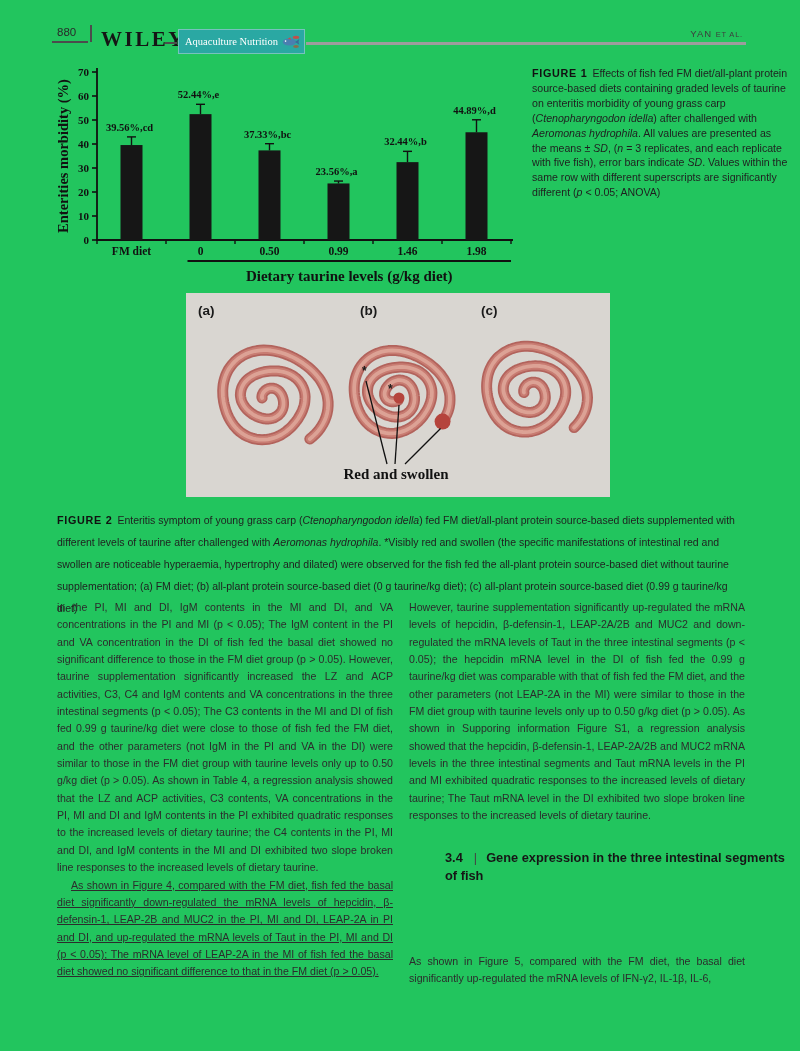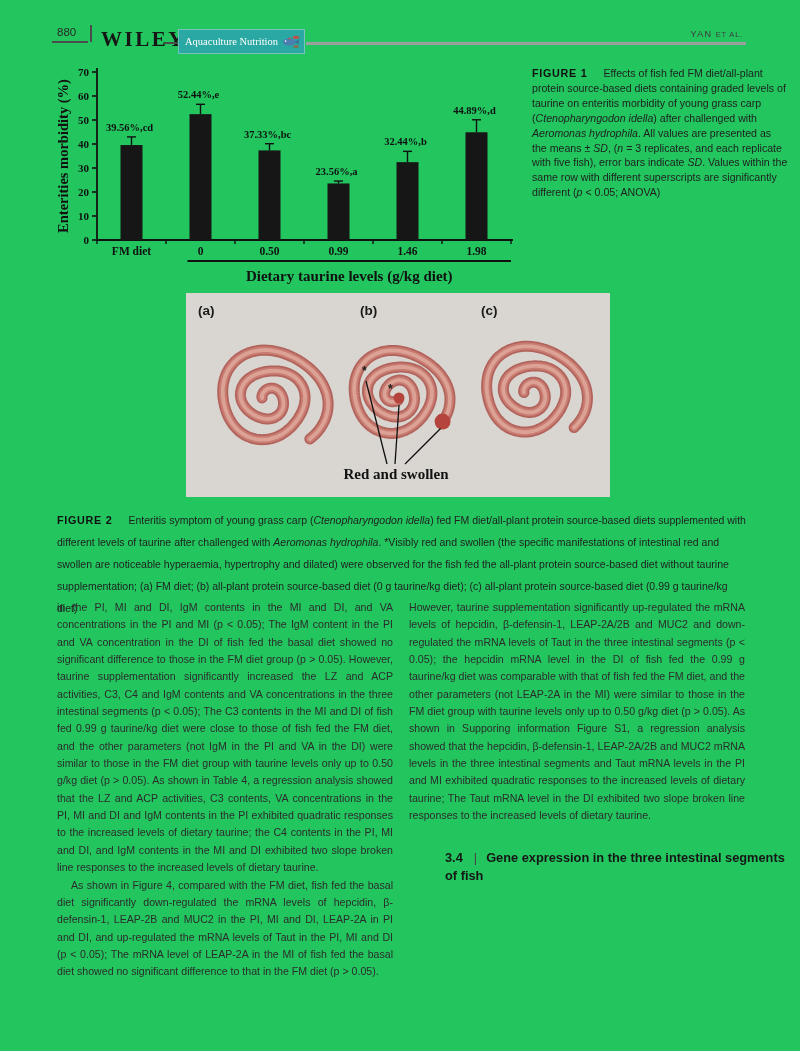--- a/index.html
+++ b/index.html
@@ -18,32 +18,32 @@
           padding:0 3px 0 6px;gap:3px;}
   .banner span{font-family:"Liberation Serif",serif;font-size:10.5px;color:#ffffff;white-space:nowrap;}
   .hrule{position:absolute;left:306px;top:42px;width:440px;height:2.5px;background:#9d9d9d;}
   .running{position:absolute;right:57px;top:28px;font-size:9.5px;letter-spacing:1px;color:#3d3d3d;}
   .running .sm{font-size:7.5px;letter-spacing:0.8px;}
 
   
   .chartbox{position:absolute;left:55px;top:58px;width:468px;height:234px;}
   .fig1cap{position:absolute;left:532px;top:66px;width:256px;font-size:10.6px;
            line-height:14.9px;color:#1f1f1f;}
-  .figlabel{font-weight:700;letter-spacing:0.7px;margin-right:16px;font-size:10.8px;color:#111;}
+  .figlabel{font-weight:700;letter-spacing:0.7px;margin-right:5px;font-size:10.8px;color:#111;}
 
   
   .photobox{position:absolute;left:186px;top:293px;width:424px;height:204px;}
   .fig2cap{position:absolute;left:57px;top:509px;width:692px;font-size:10.5px;
            line-height:22px;color:#1f1f1f;}
 
   
   .col{position:absolute;width:336px;text-align:justify;font-size:10.6px;
        line-height:17.35px;color:#2c2c2c;}
   .col p{margin:0;}
-  .col p.indent{text-indent:14px;}
+  .col p.indent{text-indent:14px;text-decoration:underline;}
   .heading{position:absolute;width:340px;font-weight:700;font-size:12.8px;
            line-height:17.5px;color:#161616;}
   .hsep{font-weight:400;margin:0 9px 0 11px;color:#444;}
   .para{position:absolute;width:336px;text-align:justify;font-size:10.6px;
         line-height:17.35px;color:#2c2c2c;margin:0;}
 </style>
 </head>
 <body>
 
 <div class="page">
@@ -192,14 +192,15 @@
 
   <div class="col" style="left:409px;top:599px;">
     <p>However, taurine supplementation significantly up-regulated the mRNA levels of hepcidin, β-defensin-1, LEAP-2A/2B and MUC2 and down-regulated the mRNA levels of Taut in the three intestinal segments (p &lt; 0.05); the hepcidin mRNA level in the DI of fish fed the 0.99 g taurine/kg diet was comparable with that of fish fed the FM diet, and the other parameters (not LEAP-2A in the MI) were similar to those in the FM diet group with taurine levels only up to 0.50 g/kg diet (p &gt; 0.05). As shown in Supporing information Figure S1, a regression analysis showed that the hepcidin, β-defensin-1, LEAP-2A/2B and MUC2 mRNA levels in the three intestinal segments and Taut mRNA levels in the PI and MI exhibited quadratic responses to the increased levels of dietary taurine; The Taut mRNA level in the DI exhibited two slope broken line responses to the increased levels of dietary taurine.</p>
   </div>
 
   <div class="heading" style="left:409px;top:849px;margin-left:36px;">
     <span>3.4</span><span class="hsep">|</span><span>Gene expression in the three intestinal segments of fish</span>
   </div>
 
 
+  <p class="para" style="left:409px;top:953px;">As shown in Figure 5, compared with the FM diet, the basal diet significantly up-regulated the mRNA levels of IFN-γ2, IL-1β, IL-6,</p>
 
 </div>
 
 </body></html>

